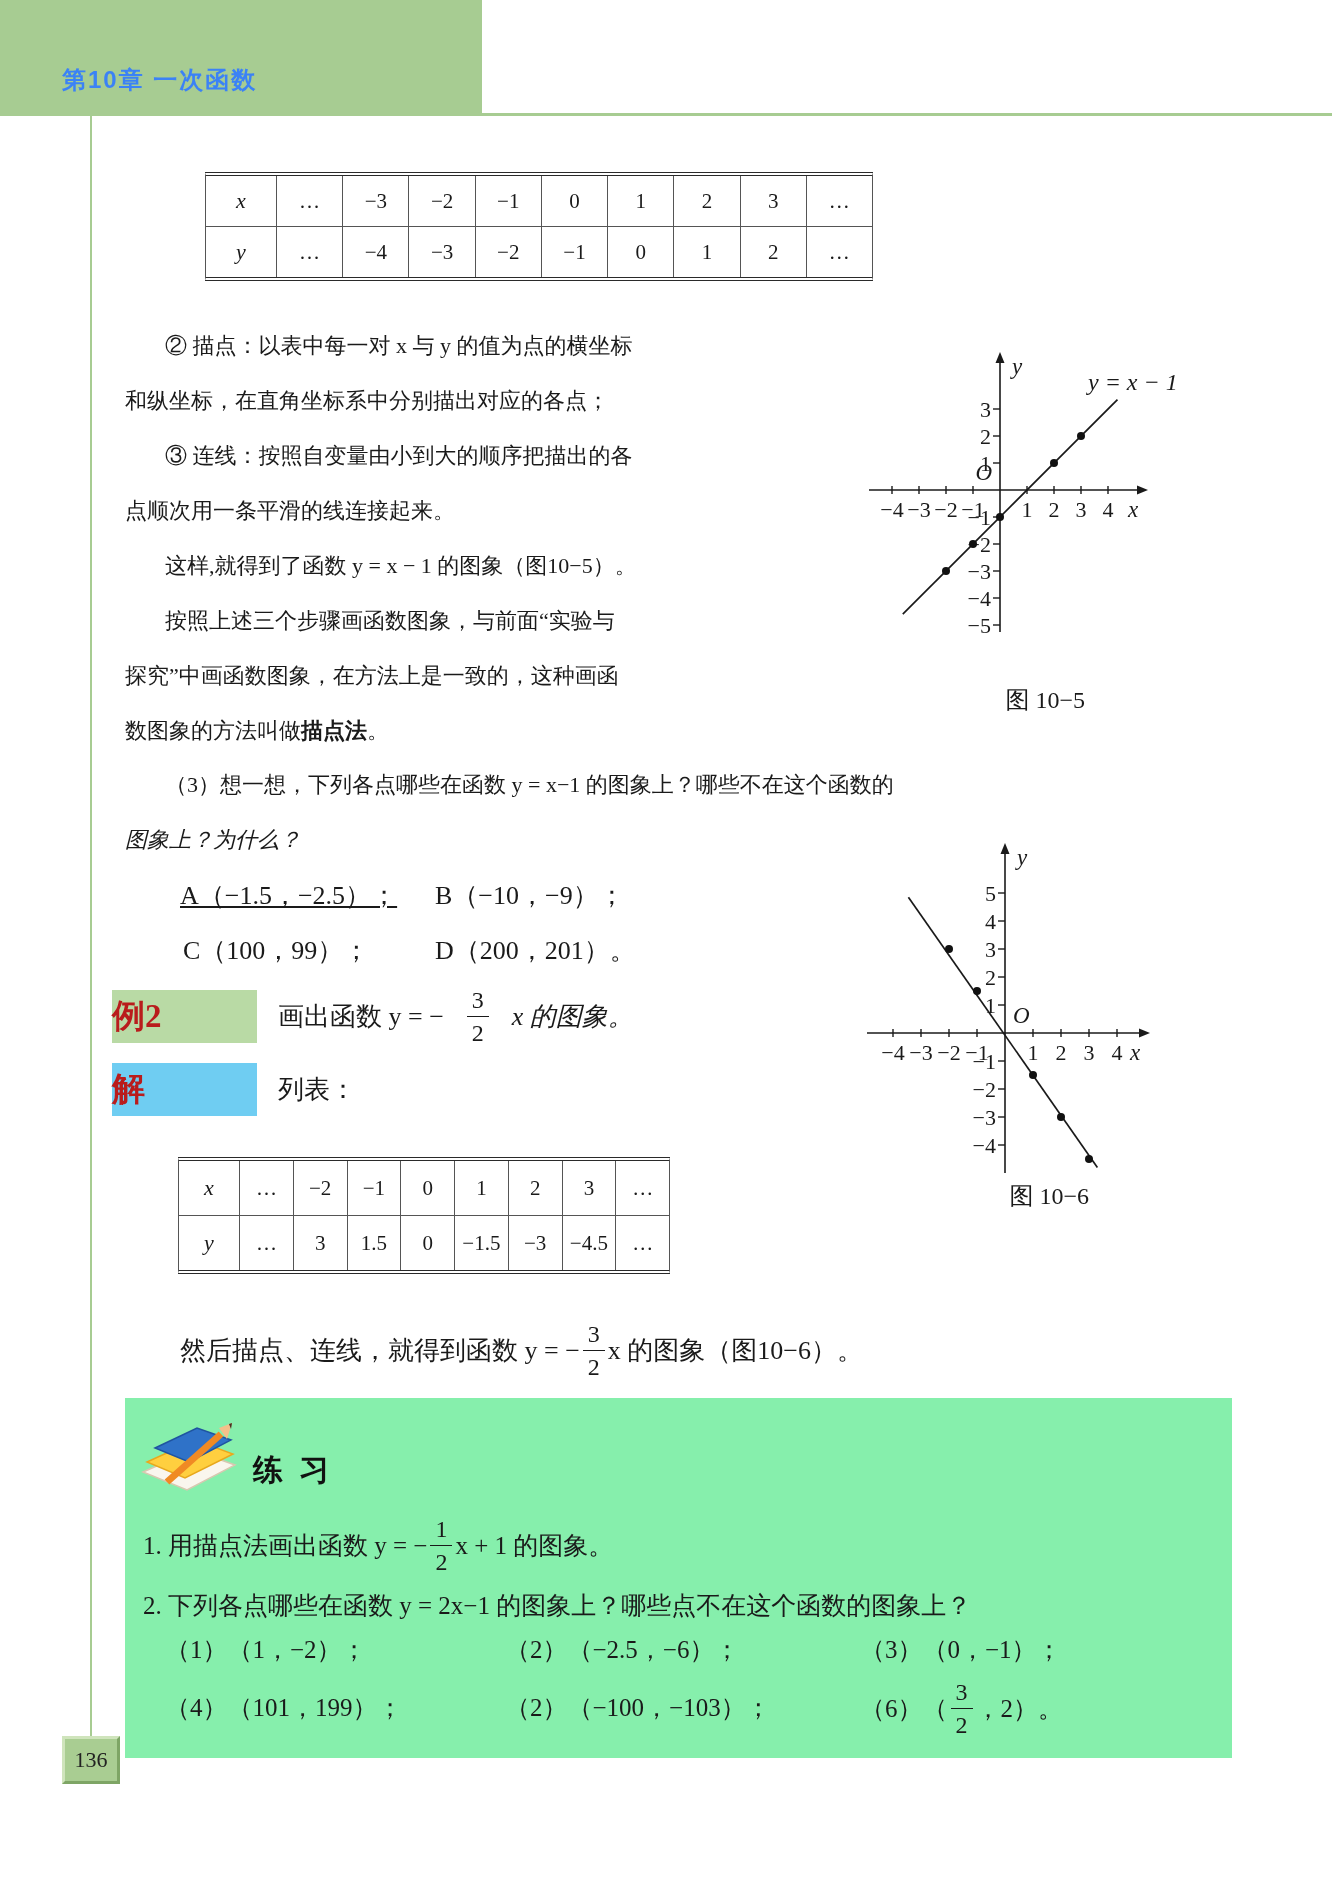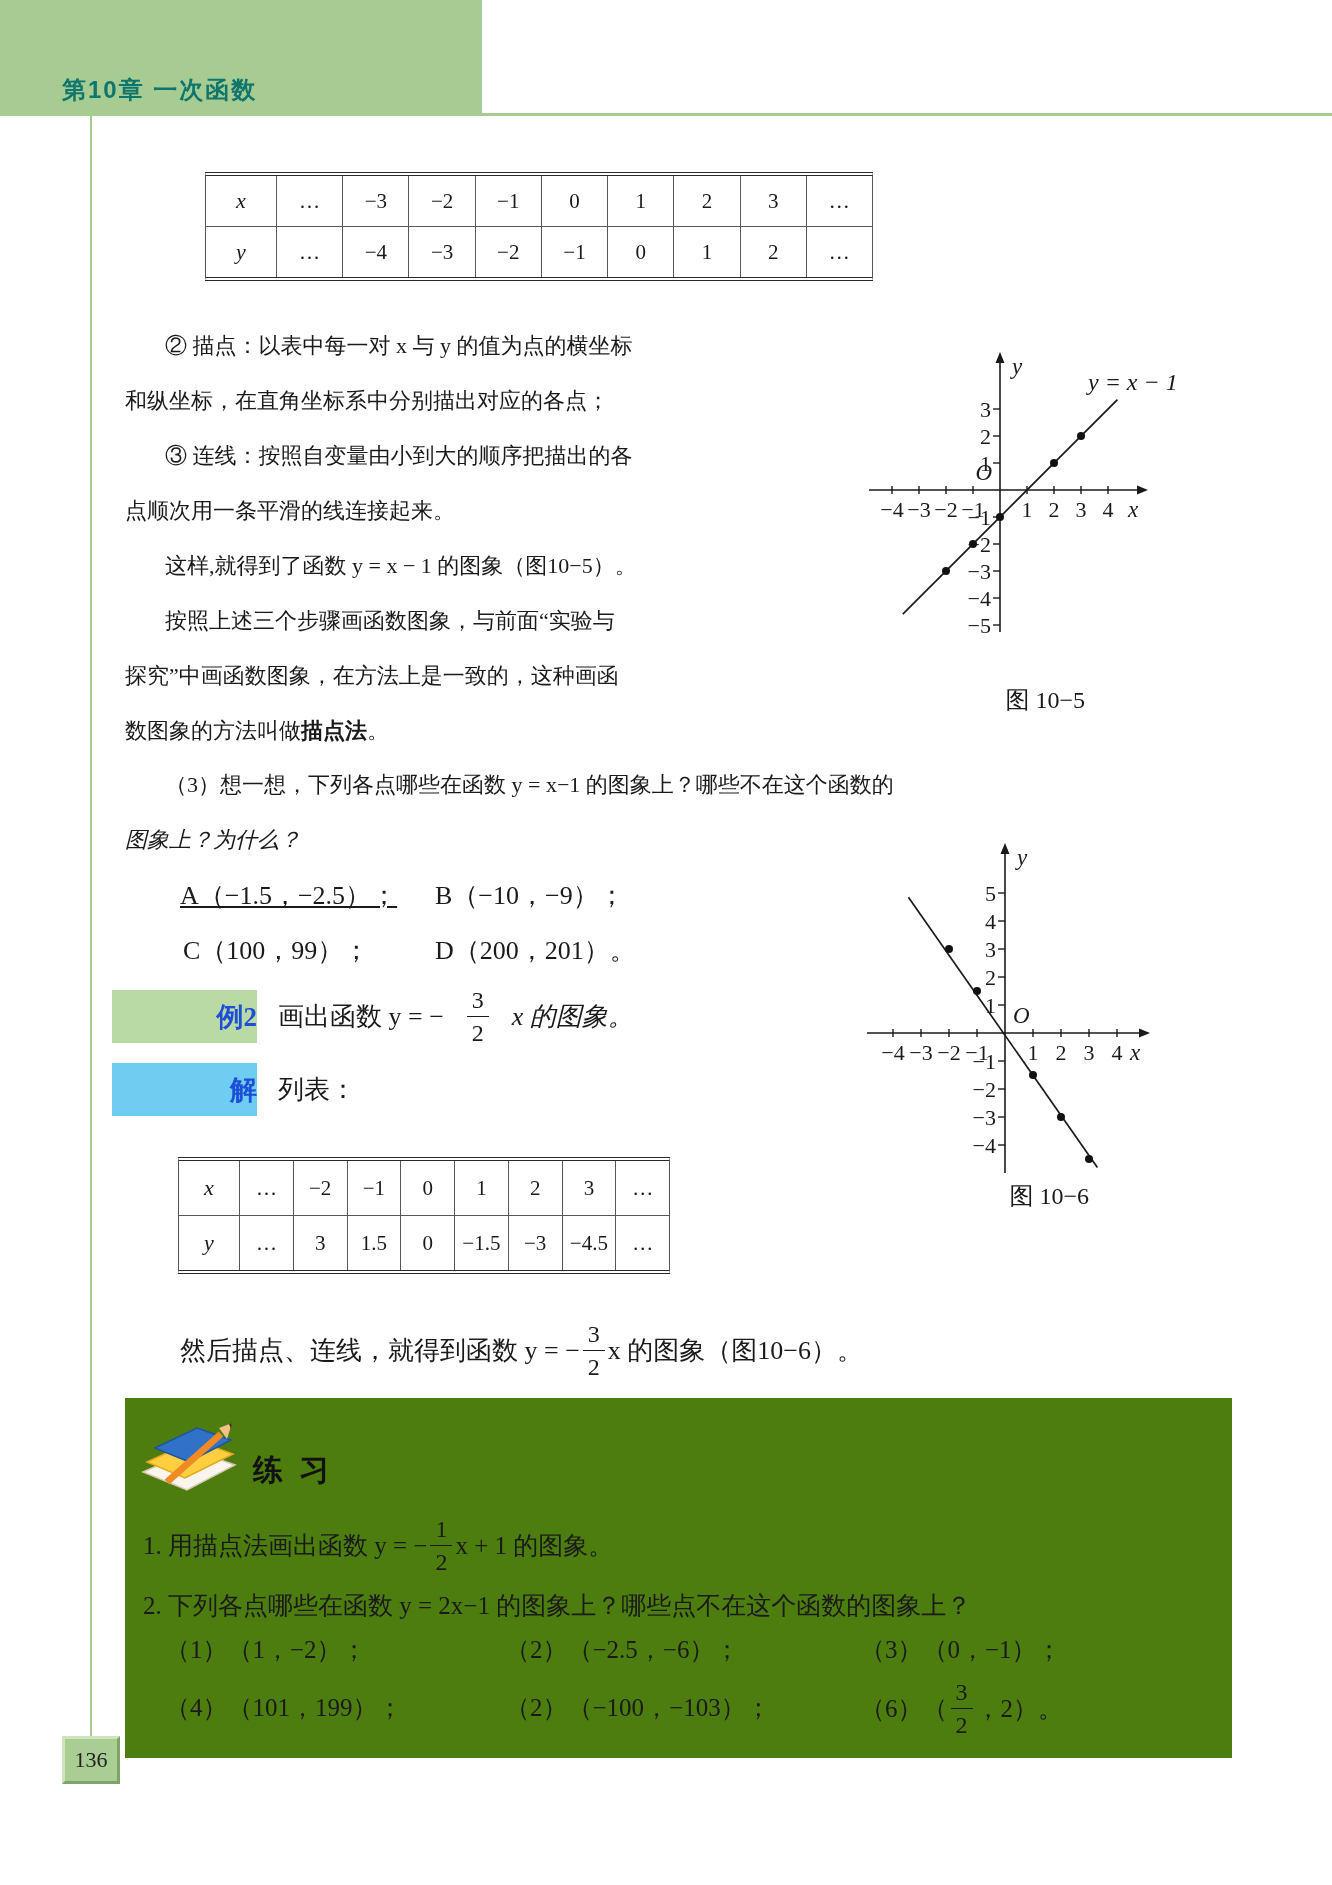--- a/index.html
+++ b/index.html
@@ -1,21 +1,21 @@
 <!DOCTYPE html>
 <html><head>
 <meta charset="utf-8">
 <style>
   html,body{margin:0;padding:0;background:#ffffff;}
   #page{position:relative;width:1332px;height:1885px;background:#fff;overflow:hidden;
         font-family:"Liberation Serif","DejaVu Serif",serif;color:#1a1a1a;}
 
   
   .hdr-green{position:absolute;left:0;top:0;width:482px;height:115px;background:#a7cc92;}
-  .hdr-title{position:absolute;left:62px;top:74px;font:bold 24px "Liberation Sans","DejaVu Sans",sans-serif;color:#0f766e;letter-spacing:2px;}
+  .hdr-title{position:absolute;left:62px;top:64px;font:bold 24px "Liberation Sans","DejaVu Sans",sans-serif;color:#3b82f6;letter-spacing:2px;}
   .hdr-line{position:absolute;left:0;top:113px;width:1332px;height:3px;background:#a7cc92;}
   .side-line{position:absolute;left:90px;top:116px;width:2px;height:1624px;background:#a7cc92;}
 
   
   .vtable{position:absolute;border-top:4px double #2a2a2a;border-bottom:4px double #2a2a2a;
           border-left:1.4px solid #555;border-right:1.4px solid #555;background:#fff;}
   .trow{display:flex;height:50px;align-items:stretch;}
   .trow + .trow{border-top:1.4px solid #555;}
   .tcell{flex:1;border-left:1.4px solid #555;display:flex;align-items:center;justify-content:center;
          font-size:21px;color:#1a1a1a;}
@@ -29,27 +29,27 @@
   .mline{position:absolute;display:flex;align-items:center;white-space:nowrap;font-size:26px;}
   .ptxt{position:absolute;white-space:nowrap;font-size:26px;height:36px;line-height:36px;}
   .bold{font-weight:bold;}
 
   
   .frac{display:inline-flex;flex-direction:column;align-items:center;line-height:1;margin:0 3px;font-size:24px;}
   .frac .num{padding:0 5px 4px;}
   .frac .den{border-top:1.6px solid #1a1a1a;padding:4px 5px 0;}
 
   
-  .tagbox{position:absolute;width:145px;height:53px;display:flex;align-items:center;justify-content:flex-end;
-          font-size:27px;font-weight:bold;color:#1d4ed8;}
+  .tagbox{position:absolute;width:145px;height:53px;display:flex;align-items:center;justify-content:flex-start;
+          font-size:33px;font-weight:bold;color:#b91c1c;}
   .tag-ex{background:#b9daa5;}
   .tag-sol{background:#6fcdf2;}
 
   
-  .panel{position:absolute;left:125px;top:1398px;width:1107px;height:360px;background:#4d7c0f;}
+  .panel{position:absolute;left:125px;top:1398px;width:1107px;height:360px;background:#86efac;}
   .panel-title{position:absolute;left:128px;top:52px;height:40px;line-height:40px;
                font:bold 30px "Liberation Sans","DejaVu Sans",sans-serif;color:#111;letter-spacing:4px;}
   .pq{position:absolute;white-space:nowrap;font-size:25px;}
   .pitem{position:absolute;white-space:nowrap;font-size:25px;}
 
   
   .figcap{position:absolute;width:145px;text-align:right;font-size:24px;white-space:nowrap;}
 
   
   svg text{fill:#1a1a1a;}

